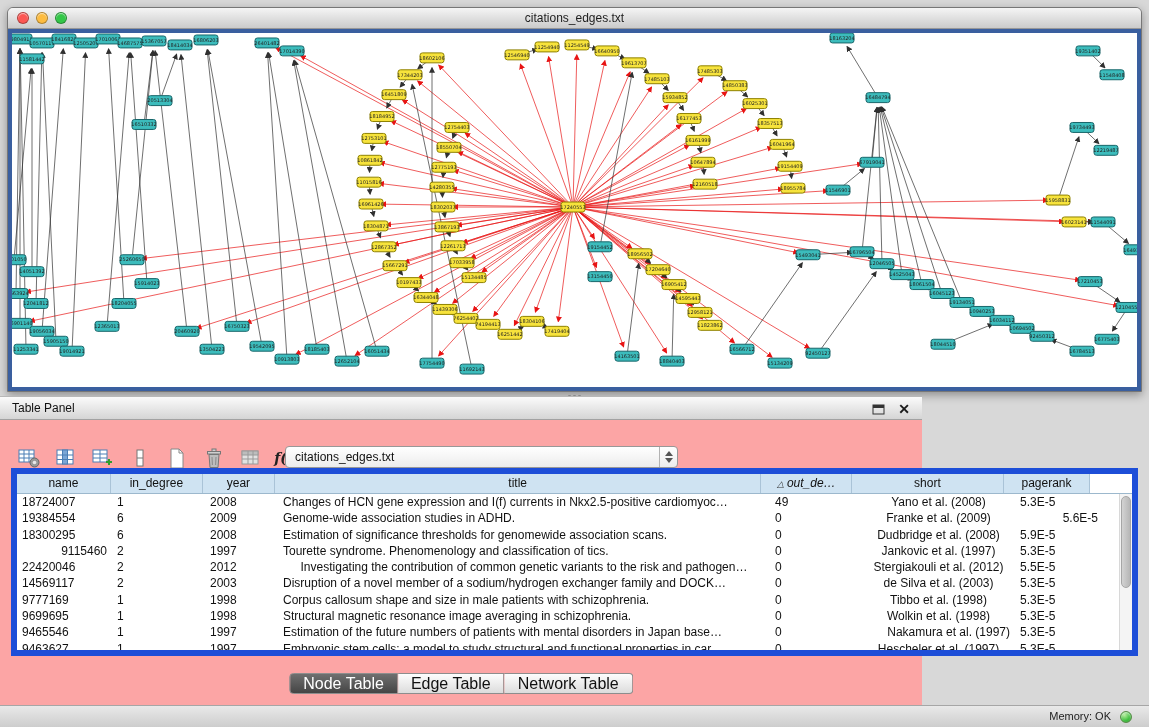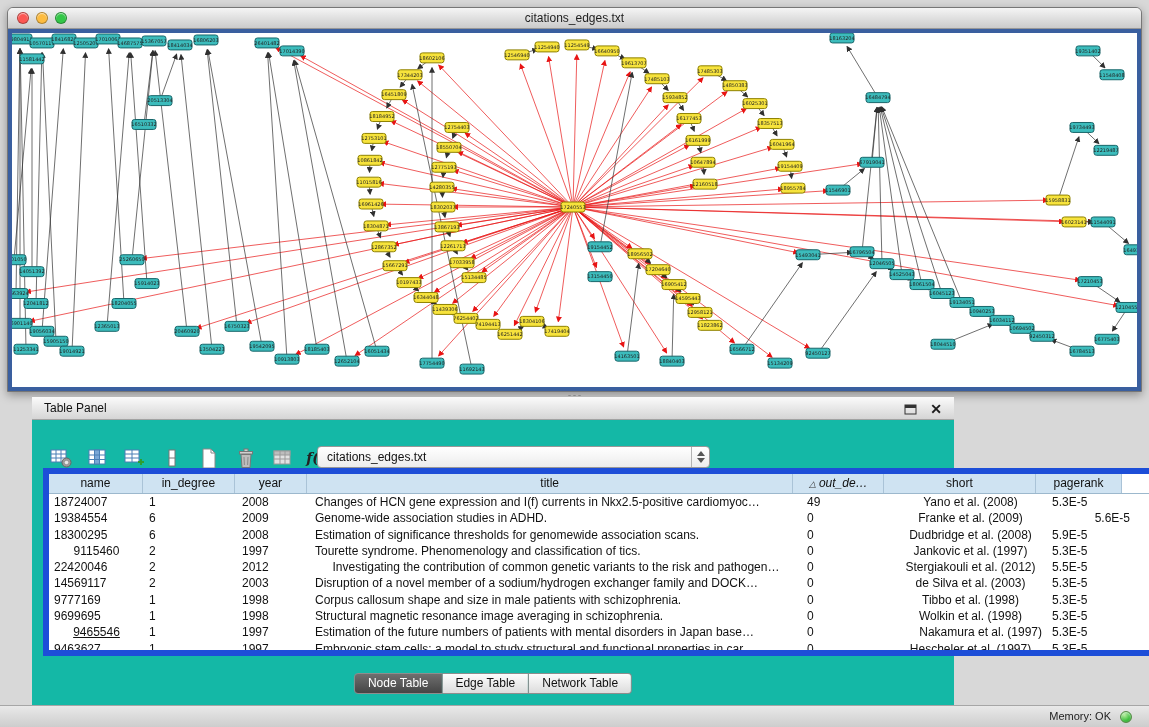--- a/index.html
+++ b/index.html
@@ -18,21 +18,21 @@
   .net-frame { position:absolute; top:21px; left:0; right:0; bottom:0; background:#3a5f9f; padding:4px; }
   .net-canvas { width:100%; height:100%; background:#ffffff; position:relative; overflow:hidden; }
   #net-svg { position:absolute; left:0; top:0; width:100%; height:100%; }
   #net-svg text { font-family:"DejaVu Sans", sans-serif; }
 
   
   .grip { position:absolute; left:567px; top:394px; width:16px; height:4px;
     background:radial-gradient(circle, #8a8a8a 1px, transparent 1.4px); background-size:5px 4px; }
 
   
-  .table-panel { position:absolute; left:0; top:396px; width:922px; height:309px; background:#14b8a6;margin-left:32px; }
+  .table-panel { position:absolute; left:0; top:396px; width:922px; height:309px; background:#fca5a5; }
   .tp-header { height:24px; background:linear-gradient(#fbfbfb,#d5d5d5); border-top:1px solid #b8b8b8;
     border-bottom:1px solid #a2a2a2; position:relative; }
   .tp-title { font-size:12px; line-height:23px; padding-left:12px; color:#111; }
   .tp-icons { position:absolute; right:12px; top:0; height:24px; display:flex; align-items:center; gap:13px; }
   .tp-close { font-size:14px; font-weight:bold; color:#1a1a1a; line-height:14px; cursor:default; }
 
   .toolbar { position:absolute; left:16px; top:48px; height:28px; display:flex; align-items:center; gap:11px; }
   .tb-btn { width:26px; height:26px; display:flex; align-items:center; justify-content:center; }
   .fx { font-family:"DejaVu Serif", serif; font-style:italic; font-size:14px; font-weight:bold; color:#222; }
 
@@ -51,21 +51,21 @@
     white-space:nowrap; overflow:hidden; }
   .th-filler { background:#fff; border-right:none; }
   .sort { font-size:9px; margin-right:3px; color:#333; }
   .tr { display:flex; height:16.3px; background:#fff; }
   .td { font-size:12px; line-height:16.3px; white-space:nowrap; overflow:hidden; padding:0 5px; color:#111; }
   .t-scroll { position:absolute; right:0; top:20px; bottom:0; width:13px; background:#f4f4f4; border-left:1px solid #d8d8d8; }
   .t-thumb { position:absolute; left:1px; right:1px; top:2px; height:92px;
     background:linear-gradient(90deg,#d3d3d3,#b6b6b6); border:1px solid #a6a6a6; border-radius:6px; }
 
   .tabs { position:absolute; left:50%; transform:translateX(-50%); top:277px; display:flex; height:21px; }
-  .tab { font-size:12px; line-height:19px; padding:0 13px; border:1px solid #8d8d8d; border-left:none;
+  .tab { font-size:16px; line-height:19px; padding:0 13px; border:1px solid #8d8d8d; border-left:none;
     background:linear-gradient(#fdfdfd,#dcdcdc); color:#111; white-space:nowrap; }
   .tab:first-child { border-left:1px solid #8d8d8d; border-radius:4px 0 0 4px; }
   .tab:last-child { border-radius:0 4px 4px 0; }
   .tab.active { background:linear-gradient(#6f6f6f,#454545); color:#fff; }
 
   
   .status-bar { position:absolute; left:0; top:705px; width:1149px; height:22px;
     background:linear-gradient(#e9e9e9,#cdcdcd); border-top:1px solid #a6a6a6; }
   .mem { position:absolute; right:38px; top:0; font-size:11px; line-height:21px; color:#222; }
   .mem-dot { position:absolute; right:17px; top:5px; width:12px; height:12px; border-radius:50%;
@@ -898,21 +898,21 @@
         <div class="tr">
           <div class="td" style="width: 95px; text-align: left;">18300295</div>
           <div class="td" style="width: 93px; text-align: left;">6</div>
           <div class="td" style="width: 73px; text-align: left;">2008</div>
           <div class="td" style="width: 492px; text-align: left;">Estimation of significance thresholds for genomewide association scans.</div>
           <div class="td" style="width: 92px; text-align: left;">0</div>
           <div class="td" style="width: 153px; text-align: center;">Dudbridge et al. (2008)</div>
           <div class="td" style="width: 88px; text-align: left;">5.9E-5</div>
         </div>
         <div class="tr">
-          <div class="td" style="width: 95px; text-align: center;">9115460</div>
+          <div class="td" style="width: 95px; text-align: right;">9115460</div>
           <div class="td" style="width: 93px; text-align: left;">2</div>
           <div class="td" style="width: 73px; text-align: left;">1997</div>
           <div class="td" style="width: 492px; text-align: left;">Tourette syndrome. Phenomenology and classification of tics.</div>
           <div class="td" style="width: 92px; text-align: left;">0</div>
           <div class="td" style="width: 153px; text-align: center;">Jankovic et al. (1997)</div>
           <div class="td" style="width: 88px; text-align: left;">5.3E-5</div>
         </div>
         <div class="tr">
           <div class="td" style="width: 95px; text-align: left;">22420046</div>
           <div class="td" style="width: 93px; text-align: left;">2</div>
@@ -943,21 +943,21 @@
         <div class="tr">
           <div class="td" style="width: 95px; text-align: left;">9699695</div>
           <div class="td" style="width: 93px; text-align: left;">1</div>
           <div class="td" style="width: 73px; text-align: left;">1998</div>
           <div class="td" style="width: 492px; text-align: left;">Structural magnetic resonance image averaging in schizophrenia.</div>
           <div class="td" style="width: 92px; text-align: left;">0</div>
           <div class="td" style="width: 153px; text-align: center;">Wolkin et al. (1998)</div>
           <div class="td" style="width: 88px; text-align: left;">5.3E-5</div>
         </div>
         <div class="tr">
-          <div class="td" style="width: 95px; text-align: center; text-decoration: underline;">9465546</div>
+          <div class="td" style="width: 95px; text-align: left;">9465546</div>
           <div class="td" style="width: 93px; text-align: left;">1</div>
           <div class="td" style="width: 73px; text-align: left;">1997</div>
           <div class="td" style="width: 492px; text-align: left;">Estimation of the future numbers of patients with mental disorders in Japan base…</div>
           <div class="td" style="width: 92px; text-align: left;">0</div>
           <div class="td" style="width: 153px; text-align: right;">Nakamura et al. (1997)</div>
           <div class="td" style="width: 88px; text-align: left;">5.3E-5</div>
         </div>
         <div class="tr">
           <div class="td" style="width: 95px; text-align: left;">9463627</div>
           <div class="td" style="width: 93px; text-align: left;">1</div>

